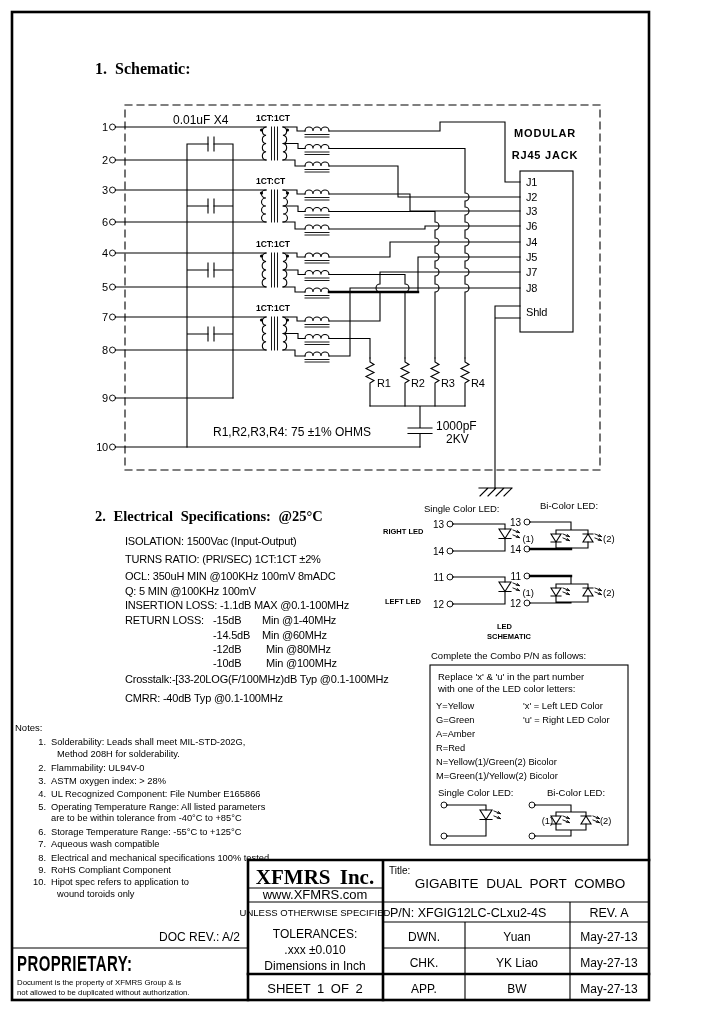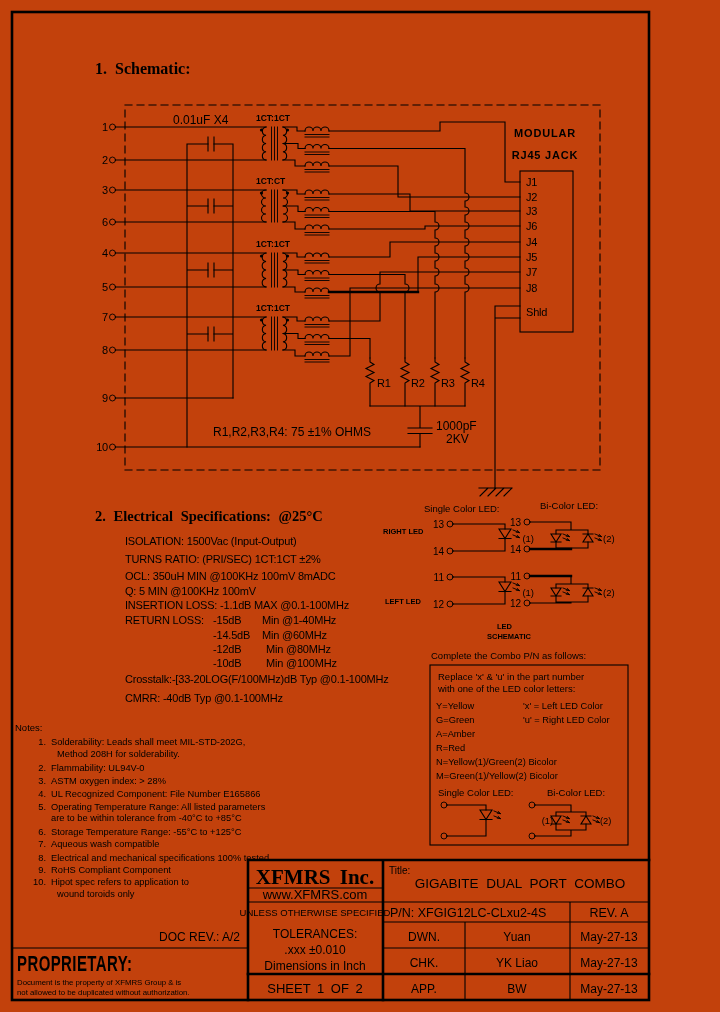--- a/index.html
+++ b/index.html
@@ -1,16 +1,16 @@
 <!DOCTYPE html>
 <html><head>
 <meta charset="utf-8">
 <style>
   html,body{margin:0;padding:0;background:#e8e8e8;}
-  #page{width:720px;height:1012px;background:#c2410c;position:relative;margin:0 auto;}
+  #page{width:720px;height:1012px;background:#ffffff;position:relative;margin:0 auto;}
   svg{display:block;}
   .w{fill:none;stroke:#000;stroke-width:1.1;stroke-linecap:square;}
   .wt{stroke-width:2.4;}
   .thin{stroke-width:0.9;}
   .dash{stroke-dasharray:7 5;}
   .bold2{stroke-width:2.6;}
   .dot{fill:#000;stroke:none;}
   text{fill:#000;stroke:none;font-family:"Liberation Sans","DejaVu Sans",sans-serif;}
   .t11{font-size:11px;letter-spacing:-0.2px;}
   .t10{font-size:10px;}

